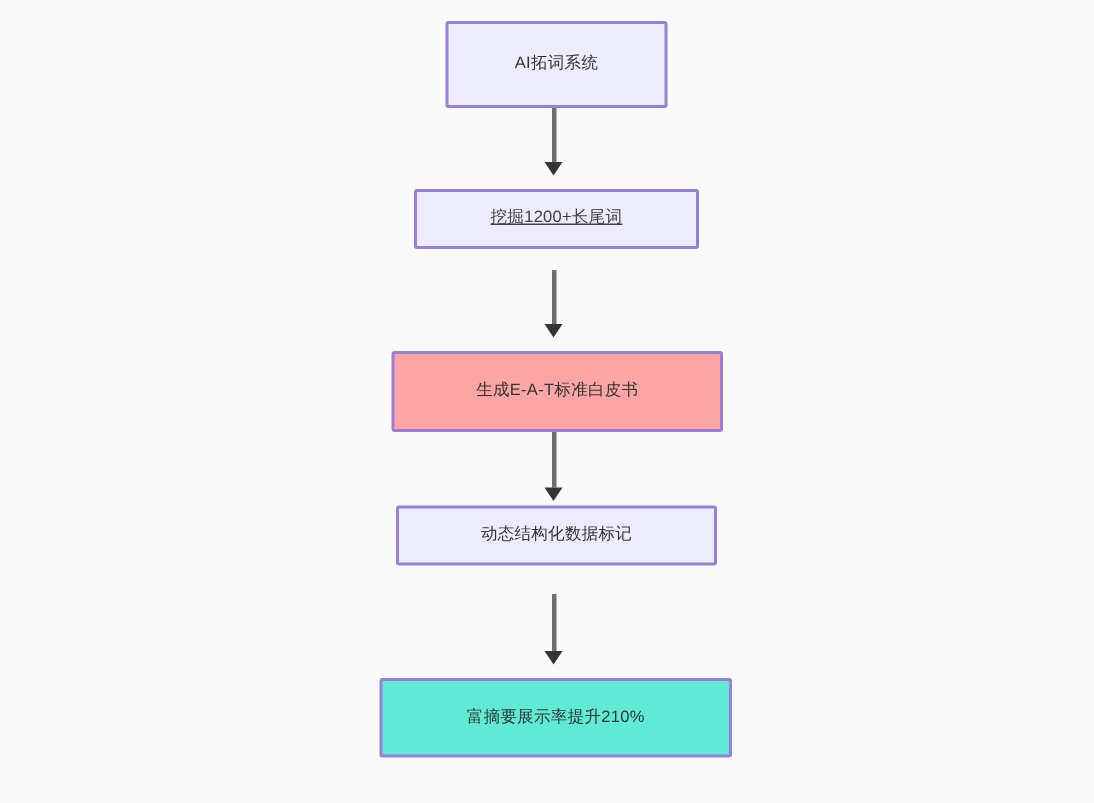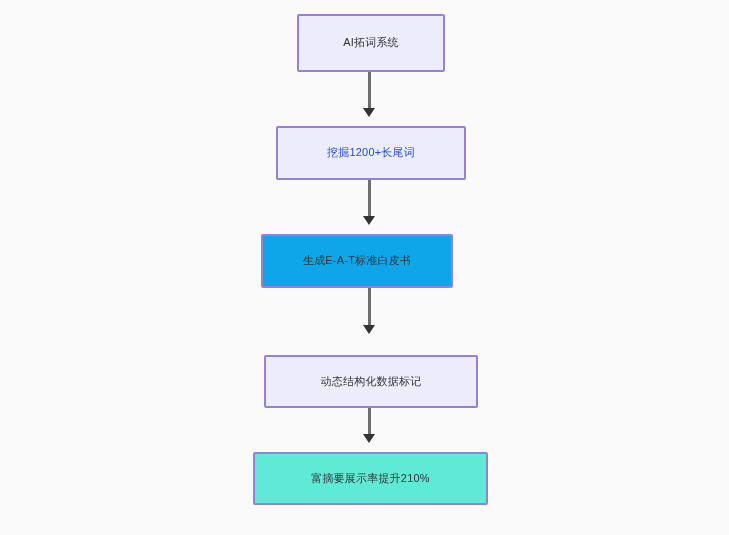--- a/index.html
+++ b/index.html
@@ -64,29 +64,29 @@
   <div class="connector" style="left: 368px; top: 288px; height: 37px; background: rgb(110, 110, 110);"></div>
   <div class="arrowhead" style="left: 363px; top: 325px; border-top-color: rgb(52, 52, 52);"></div>
 
   <div class="connector" style="left: 368px; top: 396px; height: 38px; background: rgb(110, 110, 110);"></div>
   <div class="arrowhead" style="left: 363px; top: 434px; border-top-color: rgb(52, 52, 52);"></div>
 
   <div class="node" style="left: 297px; top: 14px; width: 148px; height: 58px; background: rgb(236, 236, 252); border-color: rgb(154, 127, 214); color: rgb(51, 51, 51);">
     <span class="node-label">AI拓词系统</span>
   </div>
 
-  <div class="node" style="left: 276px; top: 126px; width: 190px; height: 54px; background: rgb(236, 236, 252); border-color: rgb(154, 127, 214); color: #1d4ed8;">
+  <div class="node" style="left: 276px; top: 126px; width: 190px; height: 40px; background: rgb(236, 236, 252); border-color: rgb(154, 127, 214); color: #404040; text-decoration: underline;">
     <span class="node-label">挖掘1200+长尾词</span>
   </div>
 
-  <div class="node" style="left: 261px; top: 234px; width: 192px; height: 54px; background: #0ea5e9; border-color: rgb(154, 127, 214); color: rgb(51, 51, 51);">
+  <div class="node" style="left: 261px; top: 234px; width: 221px; height: 54px; background: #fca5a5; border-color: rgb(154, 127, 214); color: rgb(51, 51, 51);">
     <span class="node-label">生成E-A-T标准白皮书</span>
   </div>
 
-  <div class="node" style="left: 264px; top: 355px; width: 214px; height: 53px; background: rgb(236, 236, 252); border-color: rgb(154, 127, 214); color: rgb(51, 51, 51);">
+  <div class="node" style="left: 264px; top: 337px; width: 214px; height: 40px; background: rgb(236, 236, 252); border-color: rgb(154, 127, 214); color: rgb(51, 51, 51);">
     <span class="node-label">动态结构化数据标记</span>
   </div>
 
   <div class="node" style="left: 253px; top: 452px; width: 235px; height: 53px; background: #5eead4; border-color: rgb(154, 127, 214); color: rgb(51, 51, 51);">
     <span class="node-label">富摘要展示率提升210%</span>
   </div>
 
 </div>
 
 </body></html>

